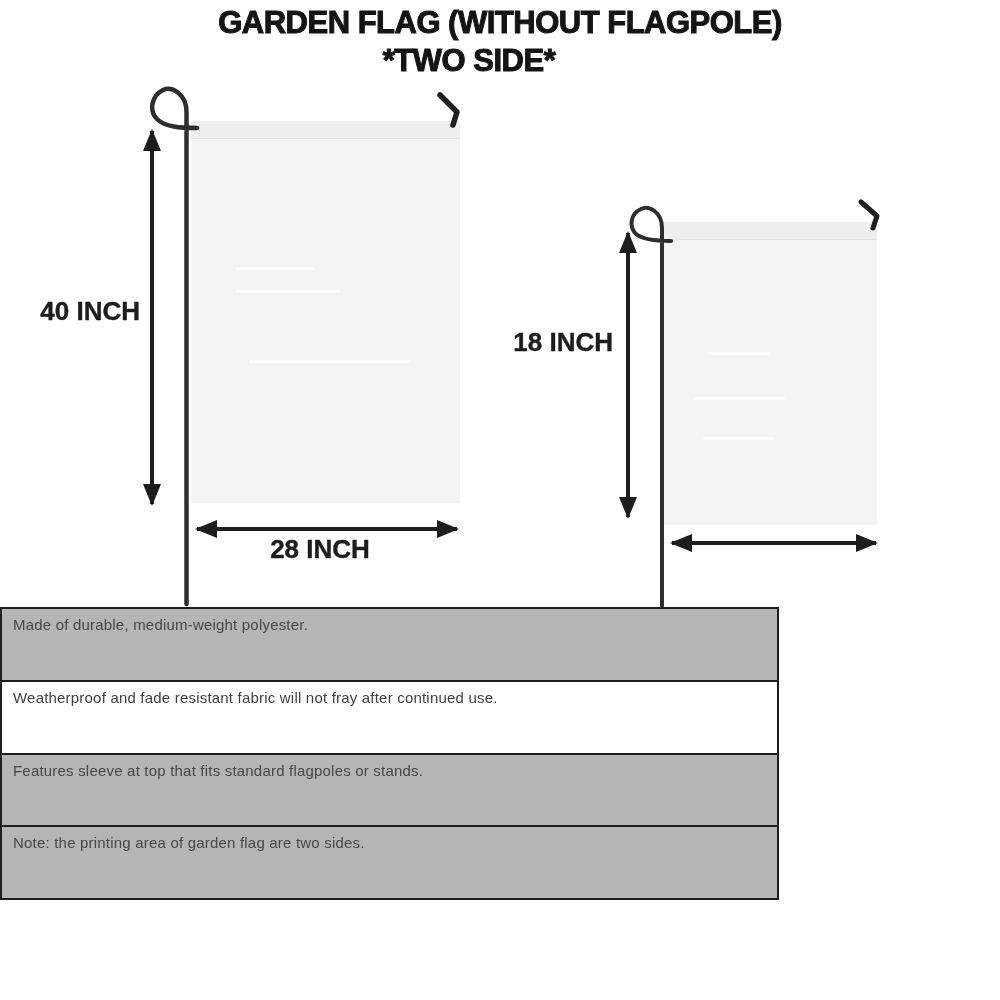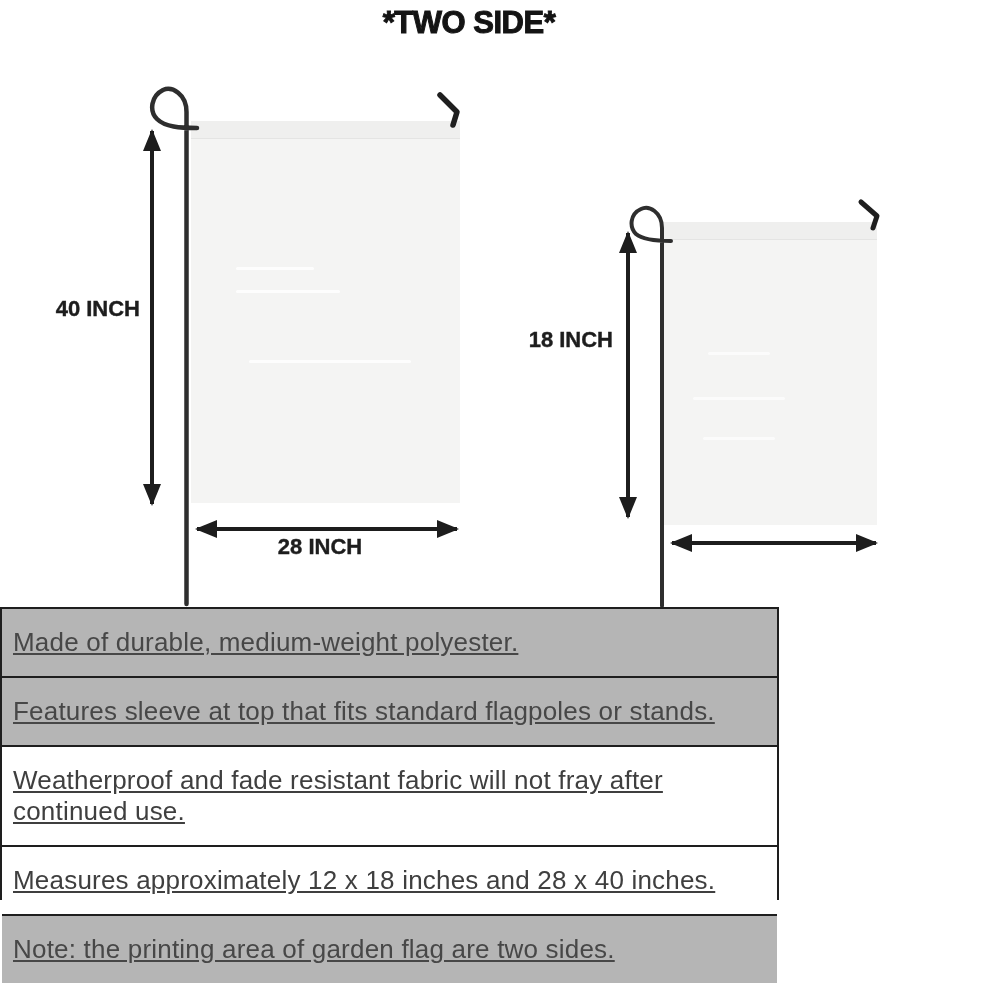--- a/index.html
+++ b/index.html
@@ -18,42 +18,43 @@
   .flag-small{left:663px;top:222px;width:214px;height:303px;}
   .sleeve{position:absolute;left:0;top:0;width:100%;height:17px;
           background:rgba(0,0,0,0.02);border-bottom:1px solid rgba(0,0,0,0.045);}
   .streak{position:absolute;height:3px;background:#fdfdfd;border-radius:2px;}
   
   .art{position:absolute;left:0;top:0;pointer-events:none;}
   .pole{fill:none;stroke:#2e2e2e;stroke-width:4.5;stroke-linecap:round;}
   .hook{fill:none;stroke:#1f1f1f;stroke-width:5.5;stroke-linecap:round;stroke-linejoin:round;}
   .dim{stroke:#1d1d1d;stroke-width:4;}
   
-  .dimlabel{position:absolute;font-weight:bold;font-size:22px;color:#1d1d1d;
+  .dimlabel{position:absolute;font-weight:bold;font-size:26px;color:#1d1d1d;
             -webkit-text-stroke:.4px #1d1d1d;}
   .lbl-40{left:20px;top:296px;width:120px;text-align:right;}
   .lbl-28{left:230px;top:534px;width:180px;text-align:center;}
   .lbl-18{left:493px;top:327px;width:120px;text-align:right;}
   .lbl-12{left:682px;top:547px;width:180px;text-align:center;}
   
   .spec-table{position:absolute;left:0;top:607px;width:779px;height:293px;
               border:2.5px solid #1e1e1e;box-sizing:border-box;
               display:flex;flex-direction:column;}
-  .spec-row{flex:1;padding:18px 11px;font-size:26px;letter-spacing:.2px;
-            color:#454545;box-sizing:border-box;border-bottom:2px solid #1e1e1e;text-decoration:underline;}
+  .spec-row{flex:1;padding:7px 11px;font-size:15px;letter-spacing:.2px;
+            color:#454545;box-sizing:border-box;border-bottom:2px solid #1e1e1e;}
   .spec-row:last-child{border-bottom:none;}
   .spec-row.shaded{background:#b5b5b5;color:#474747;}
   .spec-row.plain{background:#ffffff;color:#3f3f3f;}
 </style>
 </head>
 <body>
 
 <div class="canvas">
 
   <div class="title">
+    <div>GARDEN FLAG (WITHOUT FLAGPOLE)</div>
     <div class="t2">*TWO SIDE*</div>
   </div>
 
   <div class="flag flag-large">
     <div class="sleeve"></div>
     <div class="streak" style="top:146px;left:45px;width:78px;"></div>
     <div class="streak" style="top:169px;left:45px;width:104px;"></div>
     <div class="streak" style="top:239px;left:58px;width:162px;"></div>
   </div>
 
@@ -85,27 +86,24 @@
   </svg>
 
   <div class="dimlabel lbl-40">40 INCH</div>
   <div class="dimlabel lbl-28">28 INCH</div>
   <div class="dimlabel lbl-18">18 INCH</div>
 
   <div class="spec-table">
     <div class="spec-row shaded">
       <span>Made of durable, medium-weight polyester.</span>
     </div>
-    <div class="spec-row shaded">
-      <span>Features sleeve at top that fits standard flagpoles or stands.</span>
-    </div>
     <div class="spec-row plain">
       <span>Weatherproof and fade resistant fabric will not fray after continued use.</span>
     </div>
-    <div class="spec-row plain">
-      <span>Measures approximately 12 x 18 inches and 28 x 40 inches.</span>
+    <div class="spec-row shaded">
+      <span>Features sleeve at top that fits standard flagpoles or stands.</span>
     </div>
     <div class="spec-row shaded">
       <span>Note: the printing area of garden flag are two sides.</span>
     </div>
   </div>
 
 </div>
 
 </body></html>

